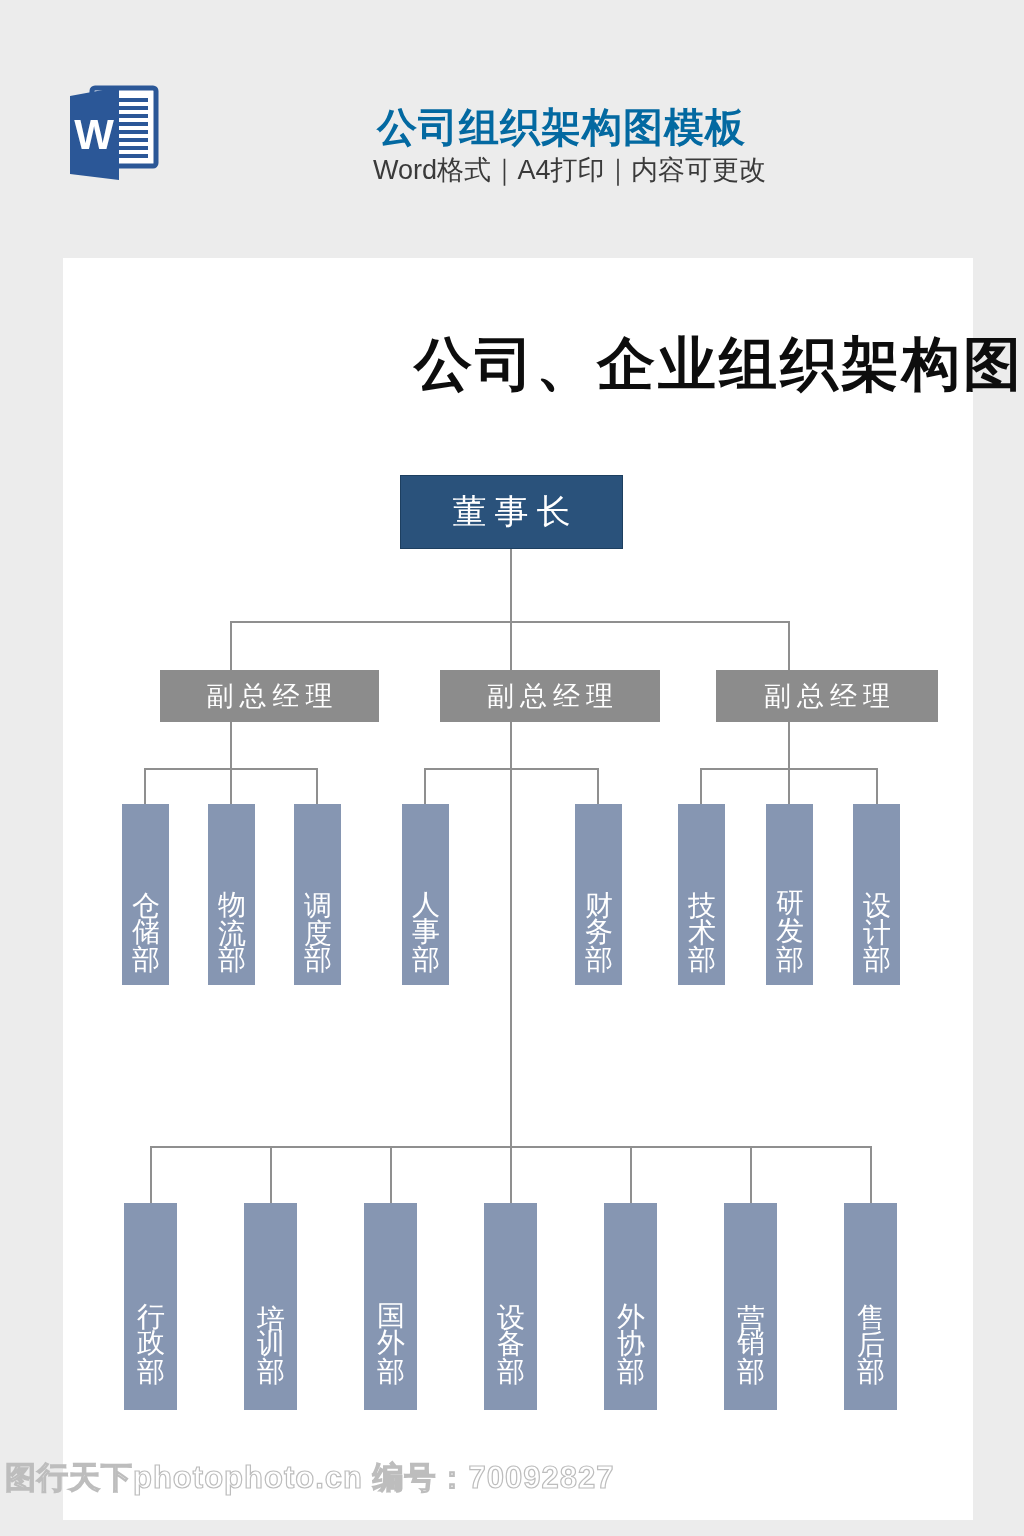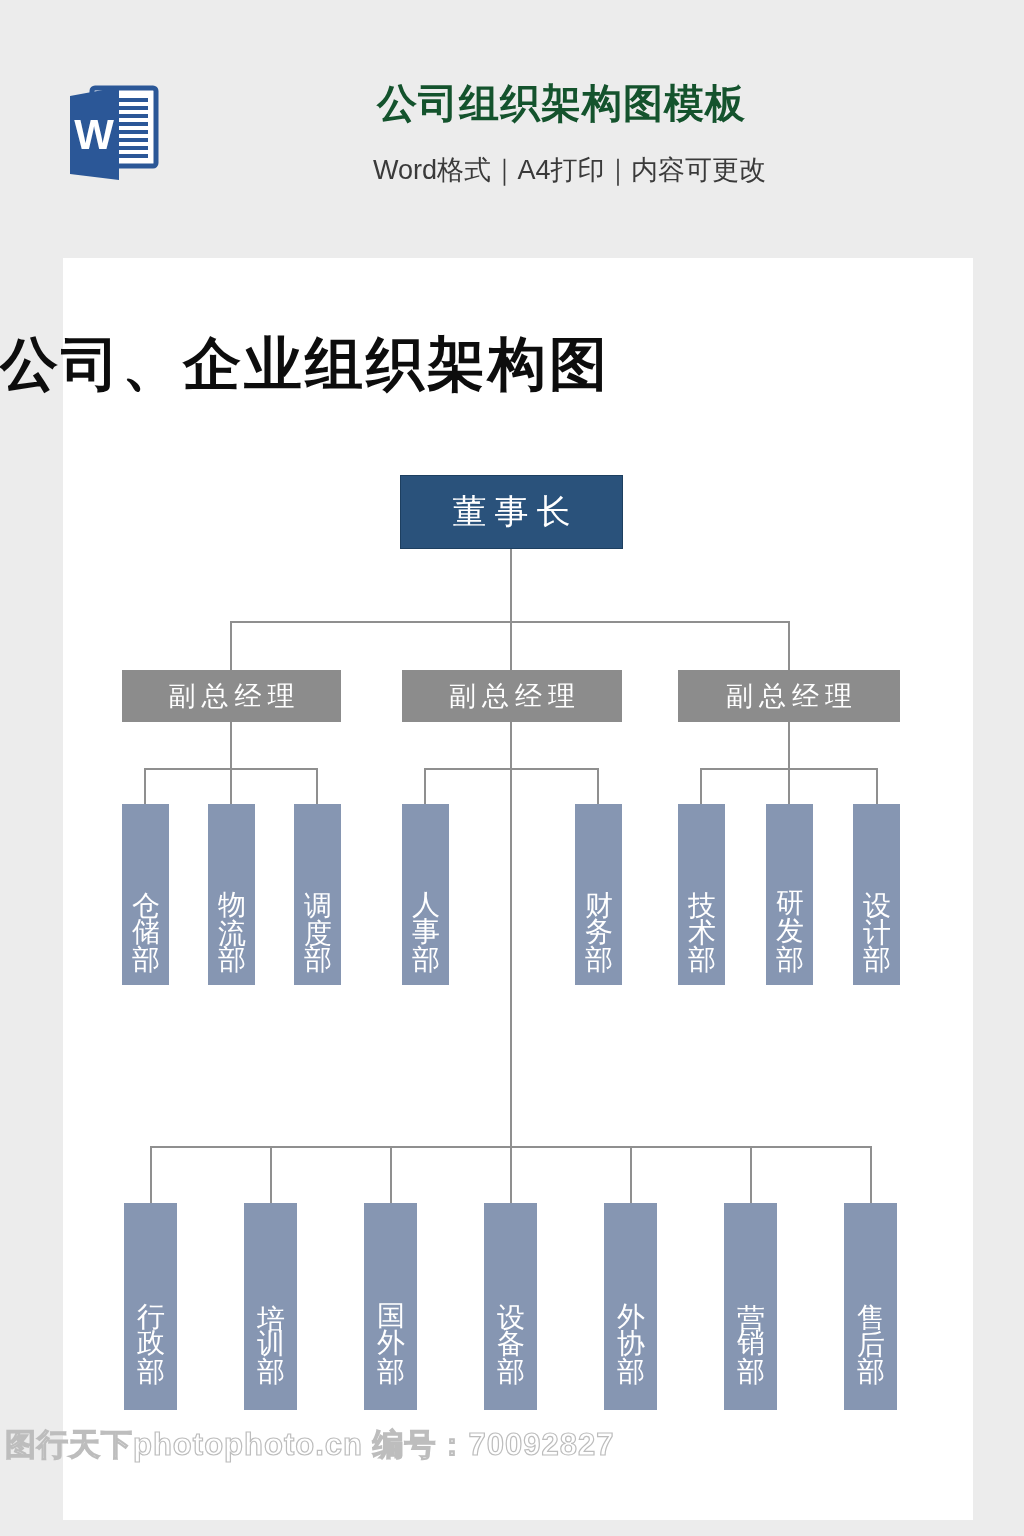--- a/index.html
+++ b/index.html
@@ -6,74 +6,74 @@
   body {
     width:1024px; height:1536px;
     background:#ececec;
     font-family:"Liberation Sans","DejaVu Sans",sans-serif;
     position:relative; overflow:hidden;
   }
   .abs { position:absolute; }
 
   
   .hdr-title {
-    position:absolute; left:377px; top:76px;
-    font-size:40px; font-weight:bold; color:#14532d;
+    position:absolute; left:377px; top:100px;
+    font-size:40px; font-weight:bold; color:#0369a1;
     letter-spacing:1px; white-space:nowrap;
   }
   .hdr-sub {
     position:absolute; left:373px; top:152px;
     font-size:27px; color:#3a3a3a; white-space:nowrap;
   }
 
   
   .card {
     position:absolute; left:63px; top:258px;
     width:910px; height:1262px; background:#ffffff;
   }
 
   .doc-title {
     position:absolute; left:0; top:326px; width:1024px;
-    text-align:left;
+    text-align:right;
     font-size:58px; font-weight:900; color:#0d0d0d;
     letter-spacing:3px; white-space:nowrap;
   }
 
   
   .node {
     position:absolute; display:flex;
     align-items:center; justify-content:center;
     box-sizing:border-box;
   }
   .chairman {
     background:#2a527b; border:1px solid #1d3f60;
     color:#ffffff; font-size:34px; letter-spacing:8px;
     padding-left:8px; 
   }
   .vp {
     background:#8c8c8c; color:#ffffff;
-    font-size:27px; letter-spacing:6px; padding-left:6px;
+    font-size:27px; letter-spacing:6px; padding-left:6px;margin-left:38px;
   }
   .dept {
     background:#8696b2; color:#ffffff;
   }
   .vlabel {
     writing-mode:vertical-rl; text-orientation:upright;
     font-size:28px; letter-spacing:26px; margin-bottom:-26px;
     color:#ffffff; line-height:1;
   }
 
   
   .line { position:absolute; background:#8f8f8f; }
   .h { height:2px; }
   .v { width:2px; }
 
   
   .watermark {
-    position:absolute; left:5px; top:1424px;
+    position:absolute; left:5px; top:1457px;
     font-size:31px; font-weight:bold; letter-spacing:1px;
     color:rgba(255,255,255,0.85);
     -webkit-text-stroke:1.2px #bdbdbd;
     white-space:nowrap;
   }
 </style>
 </head>
 <body>
 
 <div class="abs" style="left:60px; top:82px; width:104px; height:100px;">

